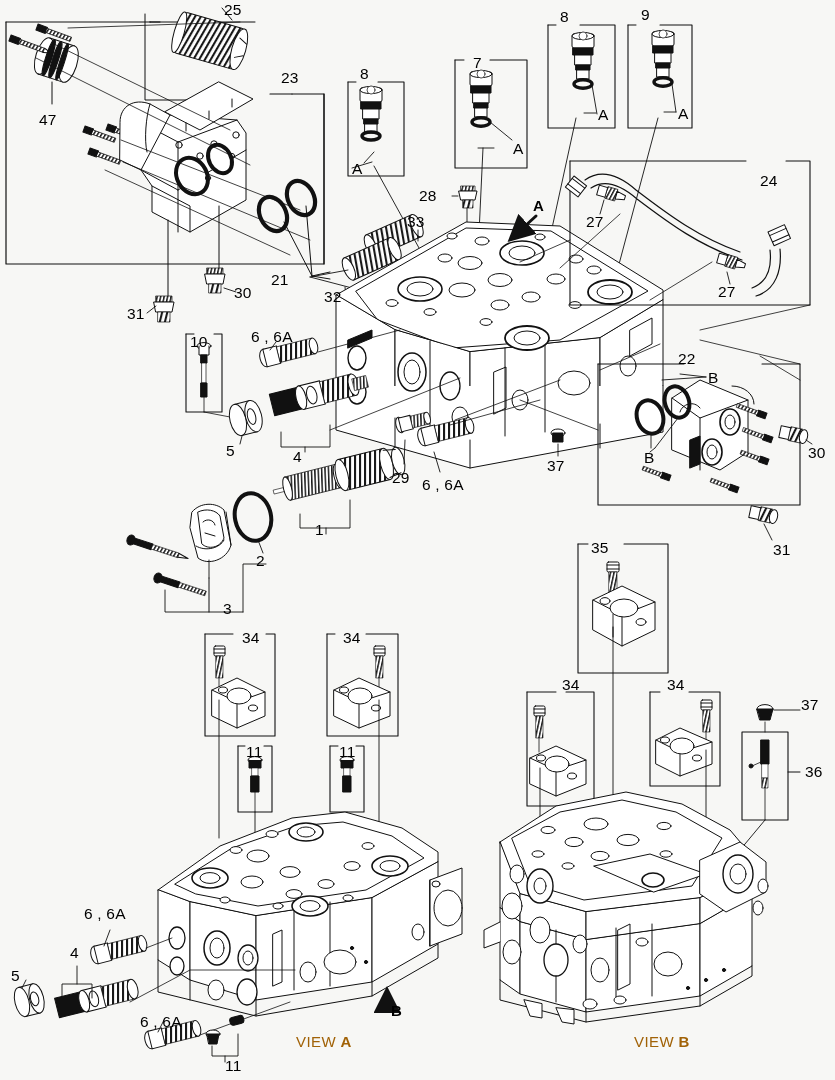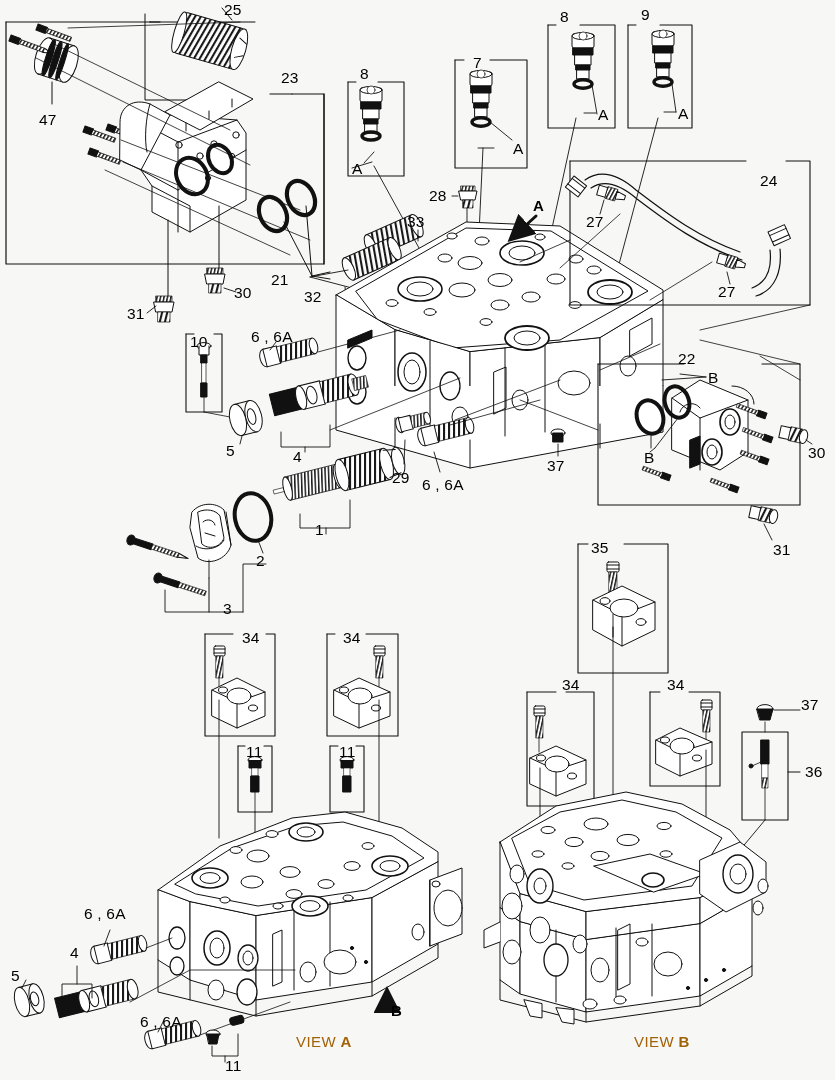--- a/index.html
+++ b/index.html
@@ -913,23 +913,23 @@
   <div class="lbl" style="left:224px;top:2px;">25</div>
   <div class="lbl" style="left:281px;top:70px;">23</div>
   <div class="lbl" style="left:39px;top:112px;">47</div>
   <div class="lbl" style="left:360px;top:66px;">8</div>
   <div class="lbl" style="left:473px;top:55px;">7</div>
   <div class="lbl" style="left:560px;top:9px;">8</div>
   <div class="lbl" style="left:641px;top:7px;">9</div>
   <div class="lbl" style="left:760px;top:148px;margin-top:25px;">24</div>
   <div class="lbl" style="left:586px;top:214px;">27</div>
   <div class="lbl" style="left:718px;top:284px;">27</div>
-  <div class="lbl" style="left:429px;top:188px;">28</div>
+  <div class="lbl" style="left:419px;top:188px;">28</div>
   <div class="lbl" style="left:407px;top:214px;">33</div>
-  <div class="lbl" style="left:304px;top:289px;">32</div>
+  <div class="lbl" style="left:324px;top:289px;">32</div>
   <div class="lbl" style="left:271px;top:272px;">21</div>
   <div class="lbl" style="left:127px;top:306px;">31</div>
   <div class="lbl" style="left:234px;top:285px;">30</div>
   <div class="lbl" style="left:190px;top:334px;">10</div>
   <div class="lbl" style="left:251px;top:329px;">6 , 6A</div>
   <div class="lbl" style="left:678px;top:351px;">22</div>
   <div class="lbl" style="left:226px;top:443px;">5</div>
   <div class="lbl" style="left:293px;top:449px;">4</div>
   <div class="lbl" style="left:315px;top:522px;">1</div>
   <div class="lbl" style="left:256px;top:553px;">2</div>

